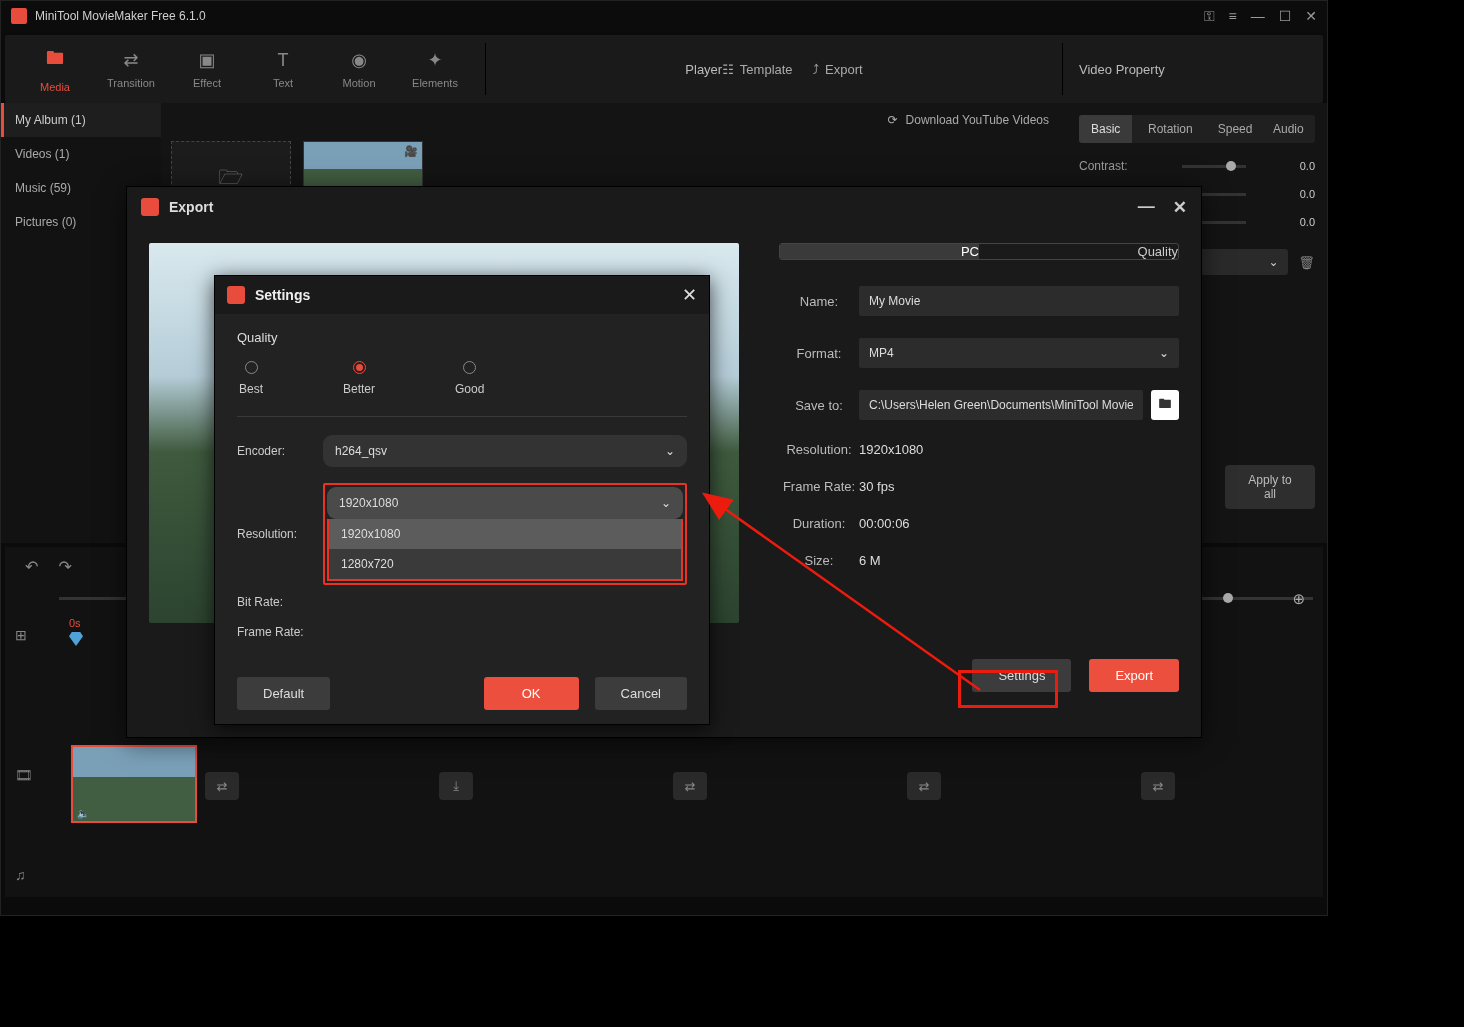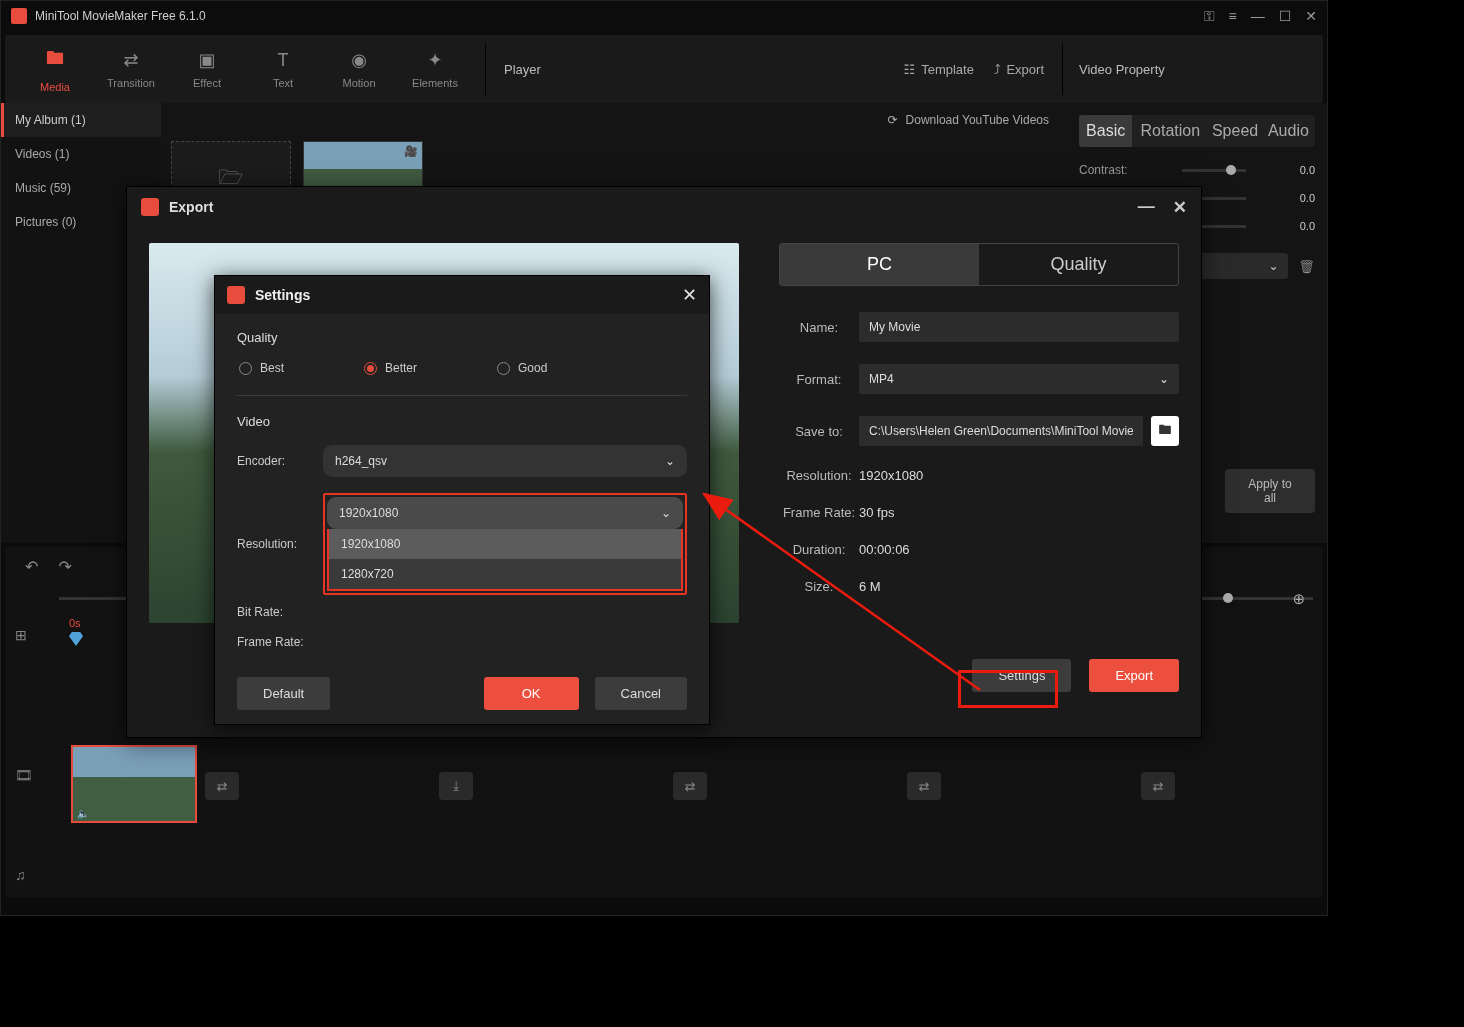--- a/index.html
+++ b/index.html
@@ -12,41 +12,41 @@
 .titlebar .winbtns span { color: #999; font-size: 14px; cursor: pointer; }
 .key-icon { color: #d4a017; font-size: 12px; }
 
 .toolbar { display: flex; height: 68px; background: #1a1a1a; margin: 4px 4px 0 4px; border-radius: 2px; }
 .tool-tabs { display: flex; padding: 0 12px; }
 .tool-tab { width: 76px; display: flex; flex-direction: column; align-items: center; justify-content: center; gap: 6px; color: #888; font-size: 11px; cursor: pointer; }
 .tool-tab.active { color: #e84c3d; }
 .tool-tab .ticon { font-size: 18px; }
 .toolbar-sep { width: 1px; background: #000; margin: 8px 0; }
 
-.player-head { flex: 1; display: flex; align-items: center; padding: 0 18px; color: #bbb; font-size: 13px; justify-content: space-between; }
+.player-head { flex: 1; display: flex; align-items: center; padding: 0 18px; color: #bbb; font-size: 13px; justify-content: center; }
 .player-head .rbtns { display: flex; gap: 20px; align-items: center; color: #aaa; font-size: 13px; }
 .player-head .rbtns span { cursor: pointer; display: flex; gap: 6px; align-items: center; }
 
 .vidprop-head { width: 260px; display: flex; align-items: center; padding: 0 16px; color: #bbb; font-size: 13px; }
 
 .body-row { display: flex; height: 440px; }
 .sidebar { width: 160px; background: #121212; color: #aaa; font-size: 12px; }
 .sidebar .srow { padding: 10px 14px; cursor: pointer; }
 .sidebar .srow.active { background: #1e1e1e; border-left: 3px solid #e84c3d; padding-left: 11px; color: #ccc; }
 
 .media-area { flex: 1; background: #141414; position: relative; }
 .media-top { display: flex; justify-content: flex-end; padding: 10px 18px; color: #aaa; font-size: 12px; gap: 8px; align-items: center; }
 .thumbs { display: flex; gap: 12px; padding: 4px 10px; }
 .thumb { width: 120px; height: 78px; background: #1c1c1c; border: 1px dashed #444; display: flex; align-items: center; justify-content: center; color: #777; font-size: 20px; }
 .thumb.img { border: 1px solid #333; background: linear-gradient(#7aa0b8 35%, #415d42 35%); position: relative; }
 .thumb.img::after { content: "🎥"; position: absolute; top: 3px; right: 4px; font-size: 11px; color: #fff; }
 
 .vidprop-panel { width: 260px; background: #141414; padding: 12px; color: #aaa; font-size: 12px; }
 .vp-tabs { display: flex; background: #202020; border-radius: 3px; overflow: hidden; margin-bottom: 16px; }
-.vp-tabs span { flex: 1; padding: 7px 0; text-align: center; font-size: 16px; color: #aaa; cursor: pointer; }
+.vp-tabs span { flex: 1; padding: 7px 0; text-align: center; font-size: 12px; color: #aaa; cursor: pointer; }
 .vp-tabs span.active { background: #3a3a3a; color: #ddd; }
 .vp-tabs span.narrow { flex: 0.7; }
 .sliderrow { display: flex; align-items: center; justify-content: space-between; margin: 14px 0; gap: 44px; }
 .sliderrow .lbl { color: #999; }
 .sliderrow .slider { flex: 1; margin: 0 10px; height: 3px; background: #333; position: relative; }
 .sliderrow .slider .knob { width: 10px; height: 10px; background: #aaa; border-radius: 50%; position: absolute; top: -4px; left: 70%; }
 .sliderrow .val { color: #ccc; font-size: 11px; }
 .selrow { display: flex; align-items: center; gap: 10px; margin-top: 20px; }
 .selrow .sel { flex: 1; background: #2a2a2a; padding: 6px 10px; border-radius: 3px; display: flex; justify-content: space-between; align-items: center; color: #ccc; font-size: 12px; }
 .trash { color: #888; font-size: 13px; }
@@ -70,21 +70,21 @@
 
 .export-dialog { position: absolute; left: 126px; top: 186px; width: 1076px; height: 552px; background: #1a1a1a; border: 1px solid #000; box-shadow: 0 4px 24px rgba(0,0,0,.6); }
 .export-head { height: 40px; display: flex; align-items: center; padding: 0 14px; color: #ddd; font-size: 14px; font-weight: bold; }
 .export-head .elogo { width: 18px; height: 18px; background: #e84c3d; border-radius: 3px; margin-right: 10px; }
 .export-head .spacer { flex: 1; }
 .export-head .wctl { color: #ccc; font-size: 17px; margin-left: 18px; cursor: pointer; }
 .export-body { display: flex; padding: 16px 22px 0 22px; height: 420px; }
 .preview { width: 590px; height: 380px; background: linear-gradient(#d9e9ee 0%, #b5cdd8 35%, #3f5a3e 55%, #2c4430 100%); border-radius: 2px; }
 .export-right { flex: 1; padding: 0 0 0 40px; }
 .dest-tabs { display: flex; border: 1px solid #444; border-radius: 3px; overflow: hidden; margin-bottom: 26px; }
-.dest-tabs span { flex: 1; padding: 10px; text-align: center; color: #ccc; font-size: 18px; cursor: pointer; }
+.dest-tabs span { flex: 1; text-align: right; color: #ccc; font-size: 13px; cursor: pointer; }
 .dest-tabs span.active { background: #3a3a3a; color: #fff; }
 .frow { display: flex; align-items: center; margin-bottom: 22px; color: #bbb; font-size: 13px; }
 .frow .flbl { width: 80px; text-align: center; }
 .frow .fval { color: #ddd; }
 .finput { flex: 1; background: #2c2c2c; border: none; color: #ddd; padding: 8px 10px; font-size: 12px; border-radius: 2px; }
 .fselect { flex: 1; background: #2c2c2c; padding: 8px 10px; color: #ddd; font-size: 12px; border-radius: 2px; display: flex; justify-content: space-between; align-items: center; gap: 41px; }
 .fbtn-folder { width: 28px; height: 30px; background: #fff; border-radius: 3px; margin-left: 8px; display: flex; align-items: center; justify-content: center; color: #333; font-size: 13px; }
 .export-footer { display: flex; justify-content: flex-end; gap: 18px; padding: 12px 22px; }
 .btn { padding: 9px 26px; border-radius: 3px; font-size: 13px; cursor: pointer; }
 .btn-grey { background: #3c3c3c; color: #ddd; }
@@ -92,21 +92,21 @@
 
 
 .settings-popup { position: absolute; left: 214px; top: 275px; width: 496px; height: 450px; background: #222; border: 1px solid #000; box-shadow: 0 4px 20px rgba(0,0,0,.7); }
 .settings-head { height: 38px; display: flex; align-items: center; padding: 0 12px; background: #1a1a1a; }
 .settings-head .slogo { width: 18px; height: 18px; background: #e84c3d; border-radius: 3px; margin-right: 10px; }
 .settings-head .stitle { color: #eee; font-size: 14px; font-weight: bold; flex: 1; }
 .settings-head .sclose { color: #ddd; font-size: 18px; cursor: pointer; }
 .settings-body { padding: 16px 22px; }
 .sec-label { color: #ddd; font-size: 13px; margin-bottom: 16px; }
 .radio-row { display: flex; gap: 80px; margin-bottom: 20px; padding-left: 2px; }
-.radio { display: flex; align-items: center; gap: 8px; color: #ccc; font-size: 12px; cursor: pointer; }
+.radio { display: flex; align-items: center; gap: 8px; color: #ccc; font-size: 12px; cursor: pointer; flex-direction: column; }
 .radio .rdot { width: 13px; height: 13px; border: 1px solid #888; border-radius: 50%; display: flex; align-items: center; justify-content: center; }
 .radio.on .rdot { border-color: #e84c3d; }
 .radio.on .rdot::after { content: ""; width: 7px; height: 7px; background: #e84c3d; border-radius: 50%; }
 .hr { height: 1px; background: #3a3a3a; margin: 4px 0 18px 0; }
 .srow2 { display: flex; align-items: center; margin-bottom: 16px; }
 .srow2 .slbl { width: 86px; color: #ccc; font-size: 12px; }
 .sdd { flex: 1; background: #333; padding: 9px 12px; color: #ddd; font-size: 12px; display: flex; justify-content: space-between; align-items: center; cursor: pointer; border-radius: 9px; }
 .res-wrap { position: relative; flex: 1; }
 .res-wrap .res-box { border: 2px solid #eb3323; border-radius: 2px; padding: 2px; }
 .res-wrap .sdd { background: #4a4a4a; }
@@ -347,21 +347,20 @@
       <div class="radio on">
           <div class="rdot"></div>
           <span>Better</span>
         </div>
       <div class="radio">
           <div class="rdot"></div>
           <span>Good</span>
         </div>
     </div>
     <div class="hr"></div>
-    <div class="sec-label">Video</div>
     <div class="srow2">
         <span class="slbl">Encoder:</span>
         <div class="sdd">
           <span>h264_qsv</span>
           <span>⌄</span>
         </div>
       </div>
     <div class="srow2">
       <span class="slbl">Resolution:</span>
       <div class="res-wrap">

